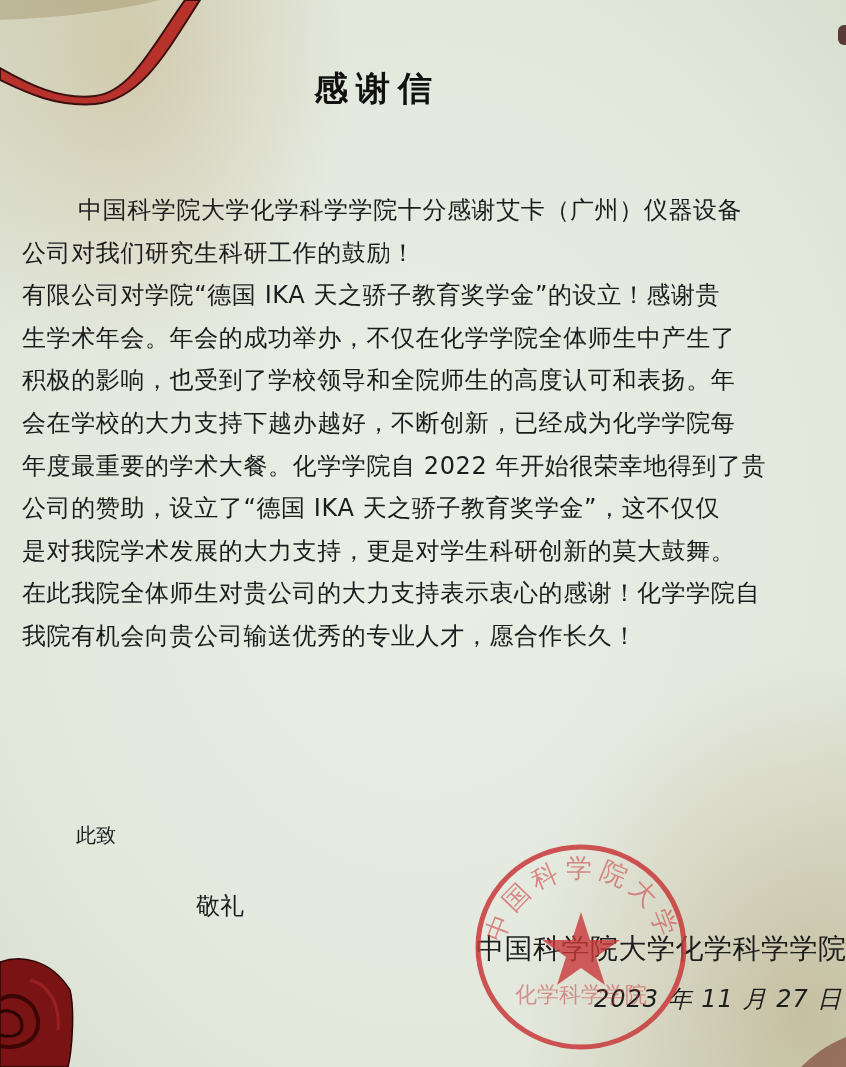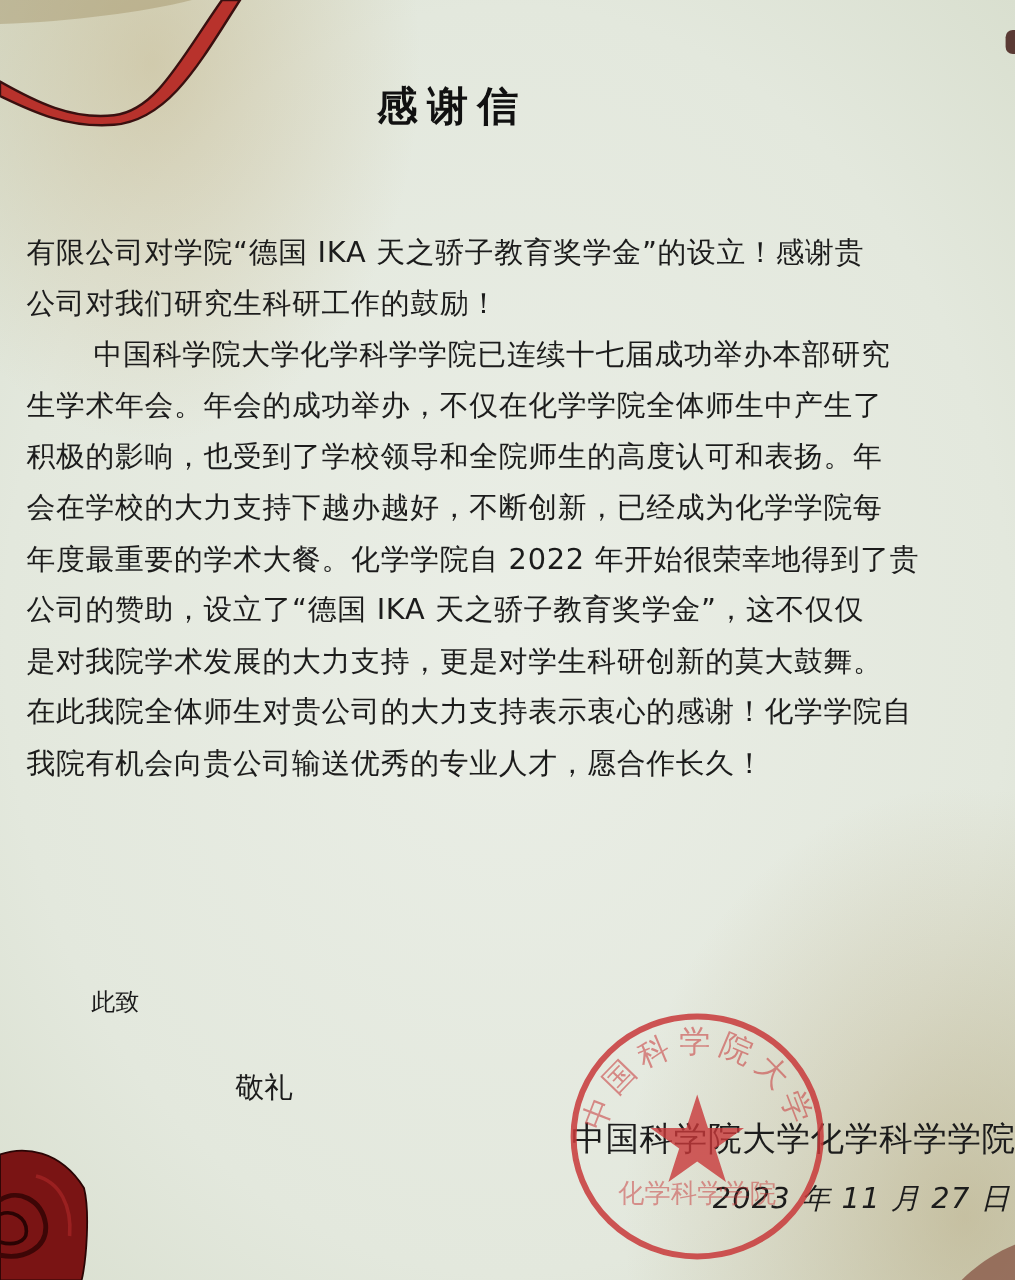--- a/index.html
+++ b/index.html
@@ -60,23 +60,23 @@
 </svg>
 
 <div class="corner-tr"></div>
 <svg class="corner-br" viewBox="0 0 60 40">
   <path d="M15,40 C25,30 40,18 60,10 L60,40 Z" fill="#8a5a4a" opacity="0.8"></path>
 </svg>
 
 <div class="title">感谢信</div>
 
 <div class="body-text">
+  <span class="line indent">中国科学院大学化学科学学院十分感谢艾卡（广州）仪器设备</span>
+  <span class="line">公司对我们研究生科研工作的鼓励！</span>
   <span class="line">有限公司对学院“德国 IKA  天之骄子教育奖学金”的设立！感谢贵</span>
-  <span class="line">公司对我们研究生科研工作的鼓励！</span>
-  <span class="line indent">中国科学院大学化学科学学院已连续十七届成功举办本部研究</span>
   <span class="line">生学术年会。年会的成功举办，不仅在化学学院全体师生中产生了</span>
   <span class="line">积极的影响，也受到了学校领导和全院师生的高度认可和表扬。年</span>
   <span class="line">会在学校的大力支持下越办越好，不断创新，已经成为化学学院每</span>
   <span class="line">年度最重要的学术大餐。化学学院自 2022 年开始很荣幸地得到了贵</span>
   <span class="line">公司的赞助，设立了“德国 IKA  天之骄子教育奖学金”，这不仅仅</span>
   <span class="line">是对我院学术发展的大力支持，更是对学生科研创新的莫大鼓舞。</span>
   <span class="line">在此我院全体师生对贵公司的大力支持表示衷心的感谢！化学学院自</span>
   <span class="line">我院有机会向贵公司输送优秀的专业人才，愿合作长久！</span>
 </div>
 

